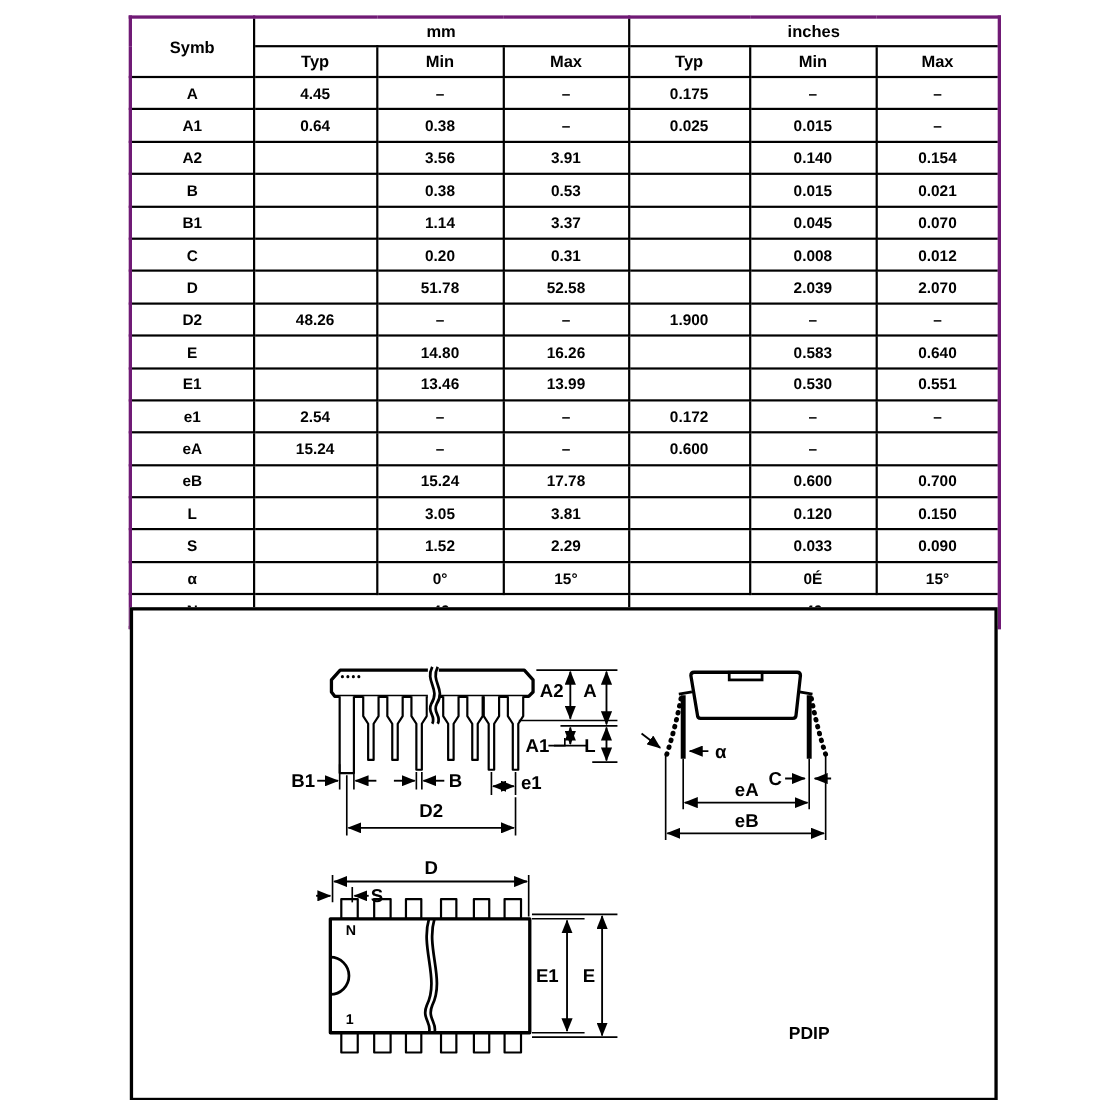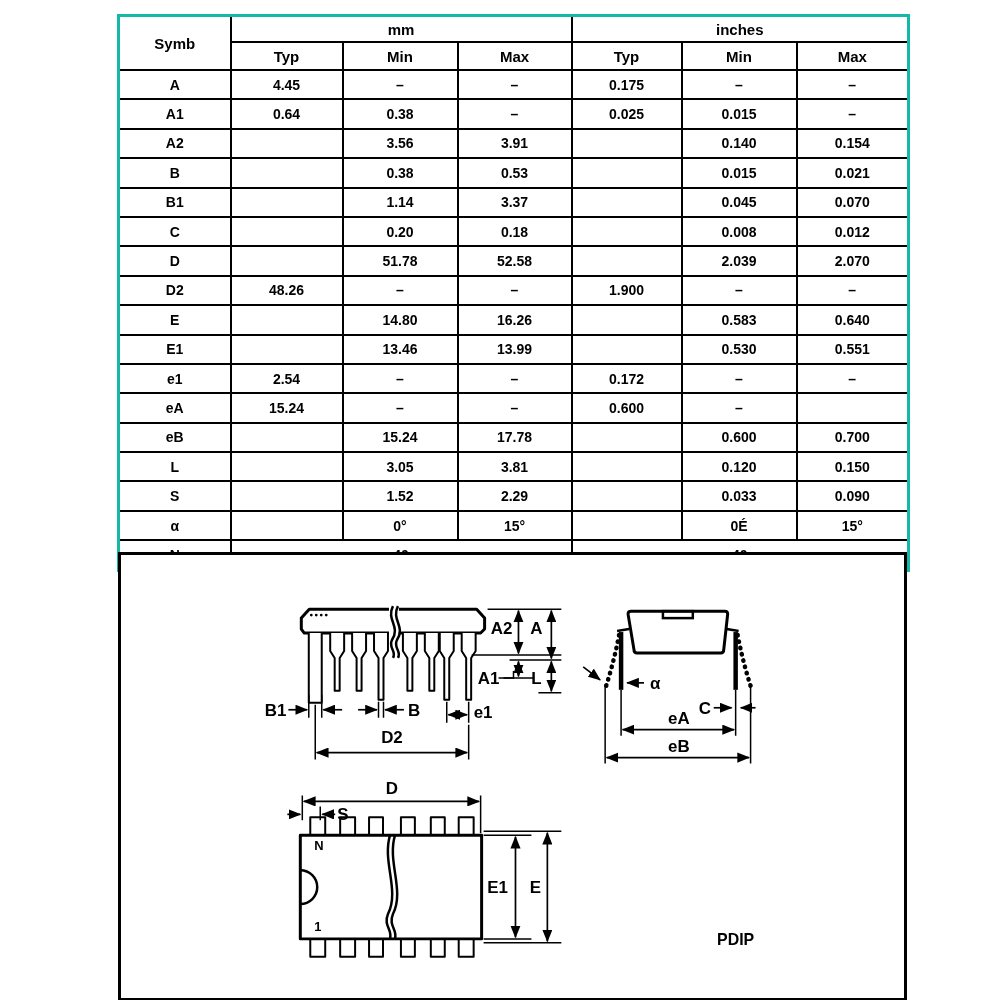--- a/index.html
+++ b/index.html
@@ -1,20 +1,20 @@
 <!DOCTYPE html>
 <html><head>
 <meta charset="utf-8">
 <style>
   html,body{margin:0;padding:0;}
   body{width:1000px;height:1000px;background:#ffffff;font-family:"Liberation Sans",sans-serif;}
   .page{position:relative;width:1000px;height:1000px;background:#fff;overflow:hidden;}
 
   table.dims{position:absolute;left:117px;top:14px;width:790px;border-collapse:collapse;
-             table-layout:fixed;border:3px solid #14b8a6;}
+             table-layout:fixed;border:3px solid #701a75;}
   .dims th,.dims td{border:2px solid #000;text-align:center;vertical-align:middle;
              font-weight:bold;color:#000;padding:0;font-size:14px;}
   .dims thead th{font-size:15px;}
   .dims thead tr.h1 th{height:24px;}
   .dims thead tr.h2 th{height:26px;margin-left:20px;}
   .dims tbody td{height:27.4px;}
 
   .diagram-box{position:absolute;left:118px;top:552px;width:783px;height:443px;
                border:3px solid #000;background:#fff;}
   .diagram-box svg{position:absolute;left:0;top:0;}
@@ -103,21 +103,21 @@
           <td>1.14</td>
           <td>3.37</td>
           <td></td>
           <td>0.045</td>
           <td>0.070</td>
         </tr>
         <tr>
           <td>C</td>
           <td></td>
           <td>0.20</td>
-          <td>0.18</td>
+          <td>0.31</td>
           <td></td>
           <td>0.008</td>
           <td>0.012</td>
         </tr>
         <tr>
           <td>D</td>
           <td></td>
           <td>51.78</td>
           <td>52.58</td>
           <td></td>

